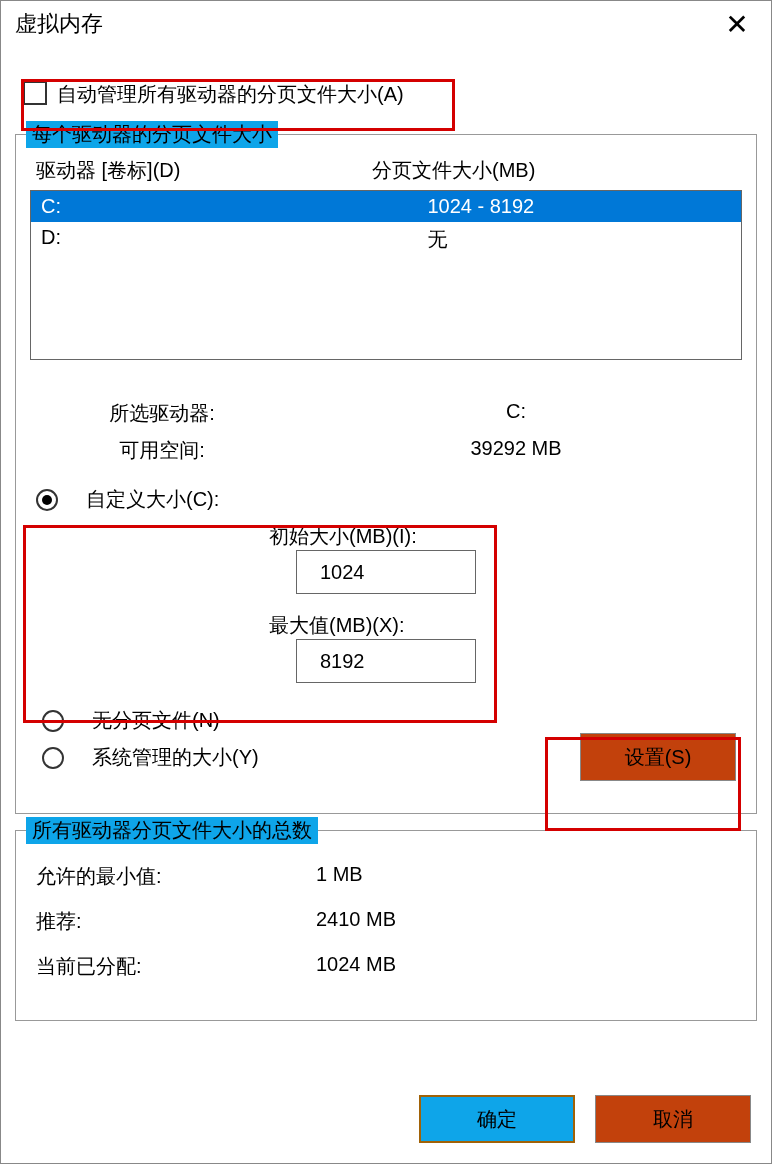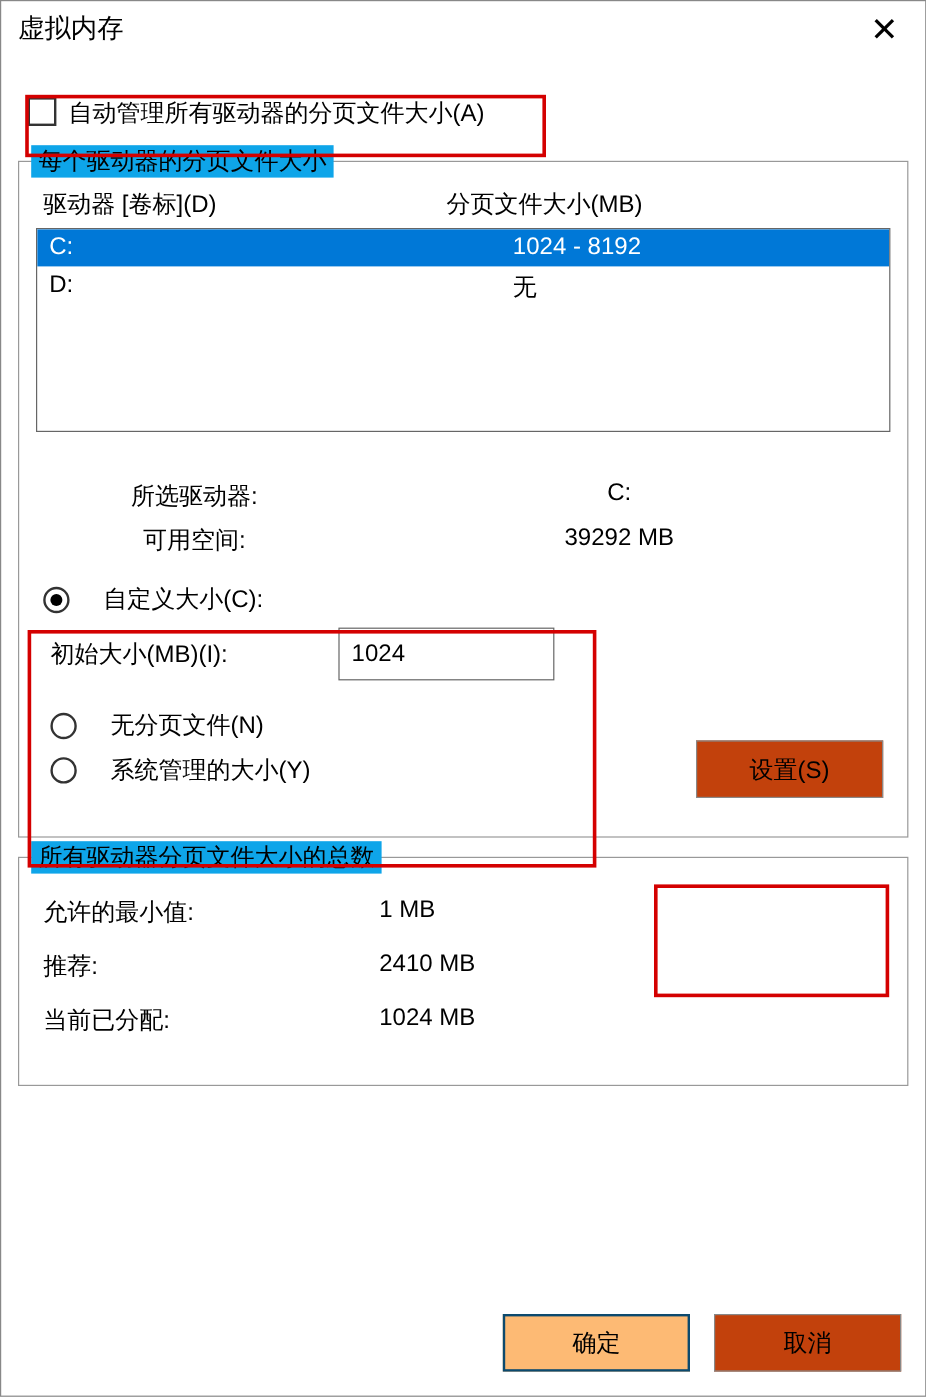--- a/index.html
+++ b/index.html
@@ -123,27 +123,28 @@
       background: #000;
       border-radius: 50%;
     }
     .size-inputs {
       margin-top: 10px;
     }
     .input-row {
       display: flex;
       align-items: center;
       margin-bottom: 18px;
+      flex-direction: column;
     }
     .input-label { width: 246px; padding-left: 6px; }
     .text-input {
       width: 180px;
       height: 44px;
       border: 1px solid #666;
-      padding: 4px 10px;
+      padding: 4px 23px;
       font-size: 20px;
       font-family: inherit;
     }
     .lower-radios-set {
       display: flex;
       align-items: flex-end;
       gap: 20px;
     }
     .lower-radios { flex: 1; padding: 6px; }
     .set-btn-wrap {
@@ -155,22 +156,22 @@
       border: 1px solid #888;
       background: #c2410c;
       font-size: 20px;
       font-family: inherit;
       cursor: pointer;
       display: flex;
       align-items: center;
       justify-content: center;
     }
     .win-button.primary {
-      border: 2px solid #0c4a6e;
-      background: #fdba74;
+      border: 2px solid #a16207;
+      background: #0ea5e9;
     }
     .totals {
       padding: 20px 6px 8px 6px;
     }
     .totals .info-row { margin-bottom: 18px; }
     .totals .info-label { width: 280px; }
     .dialog-buttons {
       position: absolute;
       bottom: 20px;
       right: 20px;
@@ -248,20 +249,24 @@
         <div class="radio-circle">
             <div class="radio-dot"></div>
           </div>
         <span>自定义大小(C):</span>
       </div>
 
       <div class="size-inputs">
         <div class="input-row">
           <span class="input-label">初始大小(MB)(I):</span>
           <input class="text-input" value="1024" style="">
+        </div>
+        <div class="input-row">
+          <span class="input-label">最大值(MB)(X):</span>
+          <input class="text-input" value="8192" style="">
         </div>
       </div>
 
       <div class="lower-radios-set">
         <div class="lower-radios">
           <div class="radio-row">
             <div class="radio-circle"></div>
             <span>无分页文件(N)</span>
           </div>
           <div class="radio-row">

